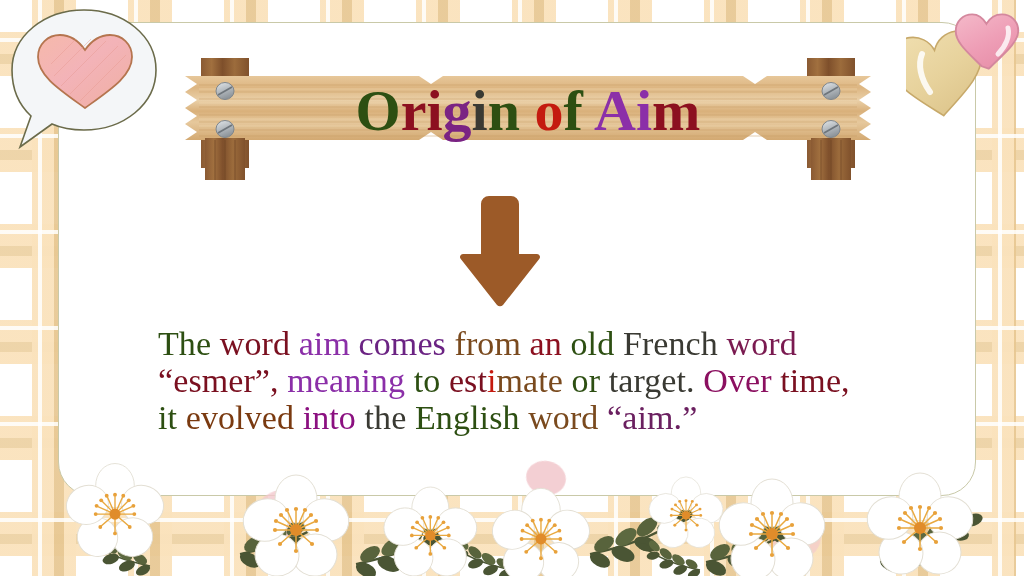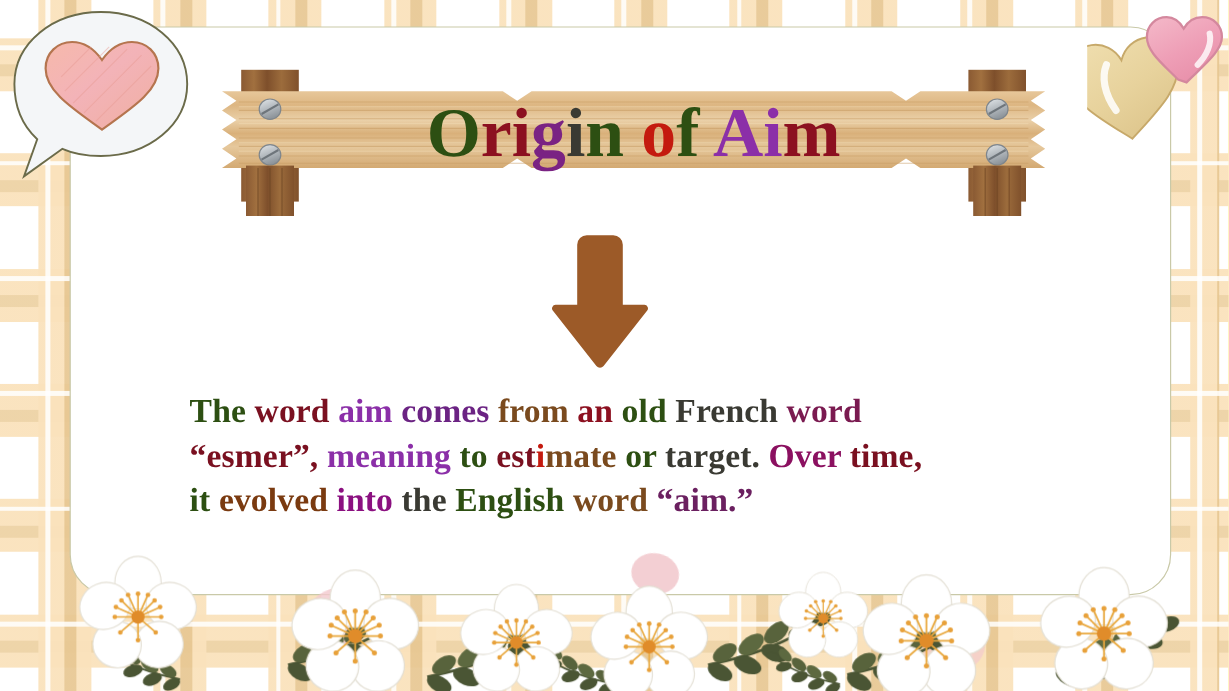--- a/index.html
+++ b/index.html
@@ -68,22 +68,22 @@
   .sign { position:absolute; left:183px; top:58px; width:690px; height:118px; }
 
   
   .arrow { position:absolute; left:455px; top:192px; width:90px; height:118px; }
 
   
   .body-text {
     position:absolute;
     left:158px; top:325px;
     width:720px;
-    font-size:28px;
-    font-weight:bold;
+    font-size:34px;
+    font-weight:normal;
     line-height:37px;
     letter-spacing:.1px;
     white-space:pre-wrap;
     font-family:"Liberation Serif", serif;
   }
   .body-text .ln { display:block; }
 
   
   .flowers { position:absolute; left:0; bottom:0; width:1024px; height:118px; }
 

